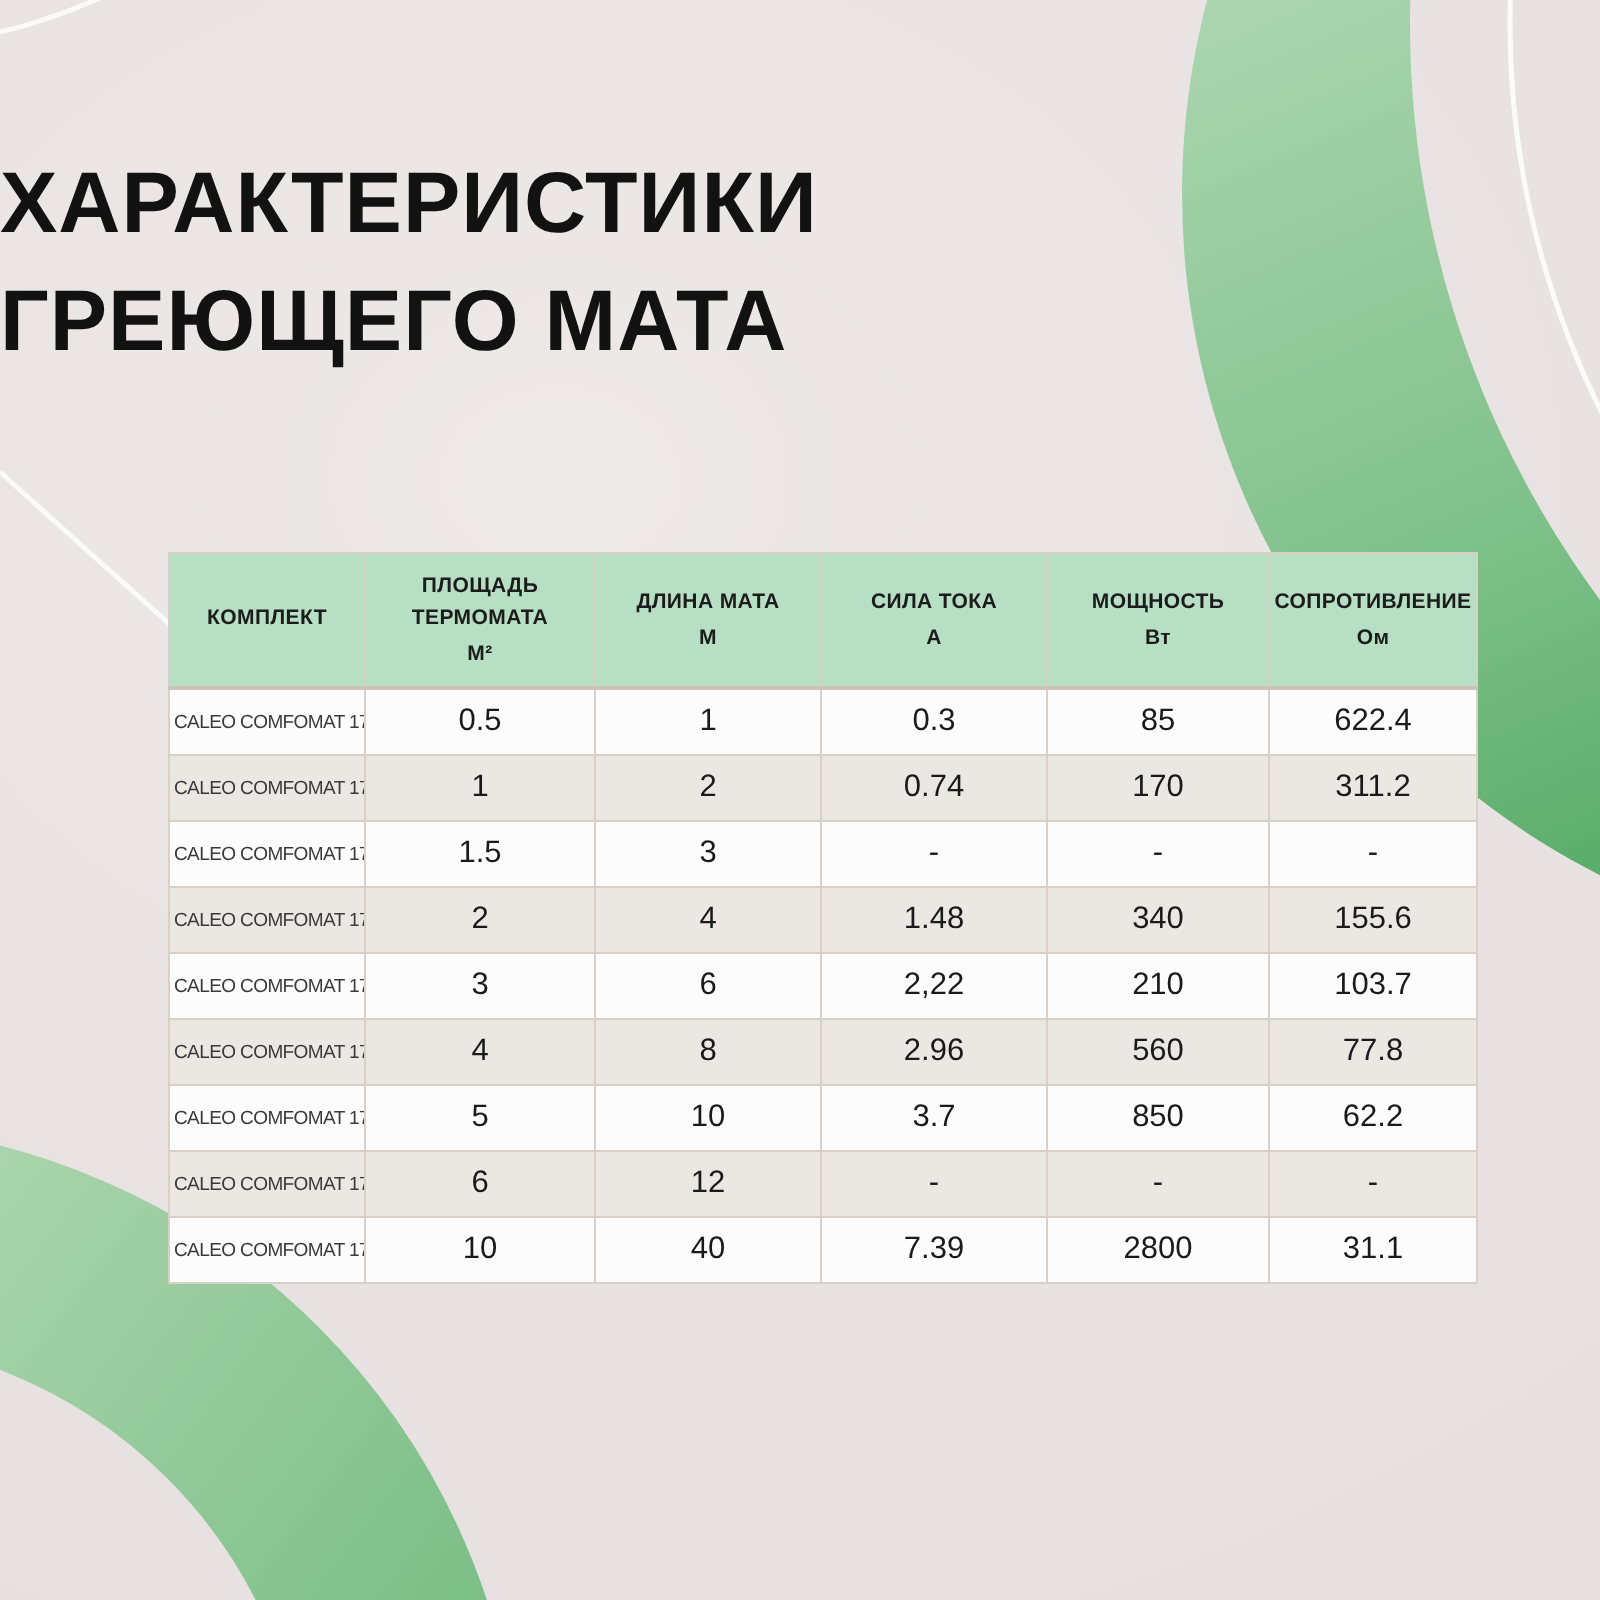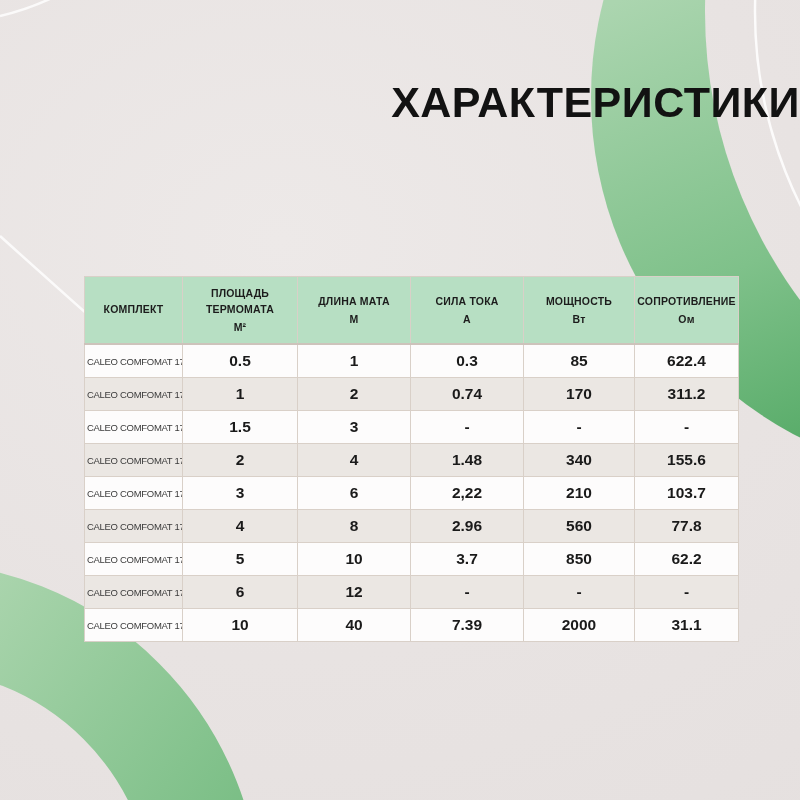--- a/index.html
+++ b/index.html
@@ -17,27 +17,26 @@
     z-index: 0;
     pointer-events: none;
   }
   .content { position: relative; z-index: 2; }
 
   .title {
     position: absolute;
     top: 44px;
     left: 0;
     width: 100%;
-    text-align: right;
+    text-align: left;
     color: #121212;
     font-weight: 800;
     font-size: 43px;
     line-height: 1.38;
     letter-spacing: 0.5px;
-    padding-left: 10px;
     box-sizing: border-box;
   }
   .title span { display: block; }
 
   table.spec {
     position: absolute;
     left: 84px;
     top: 276px;
     width: 654px;
     border-collapse: collapse;
@@ -60,21 +59,21 @@
     font-weight: 700;
     line-height: 1.55;
     letter-spacing: 0.2px;
     border-bottom: 2px solid #cdc3bb;
   }
   table.spec thead th .h-label { display: block; }
   table.spec thead th .h-unit  { display: block; margin-top: 1px; }
   table.spec tbody td { height: 32px; }
   table.spec tbody td.val {
     font-size: 15.5px;
-    font-weight: 700;
+    font-weight: 400;
     color: #1a1a1a;
   }
   table.spec tbody td.kit {
     font-size: 9.5px;
     font-weight: 400;
     color: #3a3a3a;
     letter-spacing: -0.3px;
     white-space: nowrap;
   }
   table.spec tbody tr.alt td { background: #ebe7e3; }
@@ -109,20 +108,21 @@
 
     <path d="M 0 16 Q 26 10 52 -2" fill="none" stroke="#ffffff" stroke-width="2.5" opacity="0.8"></path>
 
     <path d="M 0 236 Q 62 292 122 345" fill="none" stroke="#ffffff" stroke-width="2.5" opacity="0.8"></path>
   </svg>
 
   <div class="content">
 
     <h1 class="title">
       <span>ХАРАКТЕРИСТИКИ</span>
+      <span>ГРЕЮЩЕГО МАТА</span>
     </h1>
 
     <table class="spec">
       <colgroup>
         <col style="width:98px">
           <col style="width:115px">
           <col style="width:113px">
         <col style="width:113px">
           <col style="width:111px">
           <col style="width:104px">
@@ -218,19 +218,19 @@
             <td class="val">12</td>
             <td class="val">-</td>
             <td class="val">-</td>
             <td class="val">-</td>
           </tr>
           <tr>
             <td class="kit">CALEO COMFOMAT 170</td>
             <td class="val">10</td>
             <td class="val">40</td>
             <td class="val">7.39</td>
-            <td class="val">2000</td>
+            <td class="val">2800</td>
             <td class="val">31.1</td>
           </tr>
         </tbody>
     </table>
   </div>
 </div>
 
 </body></html>

